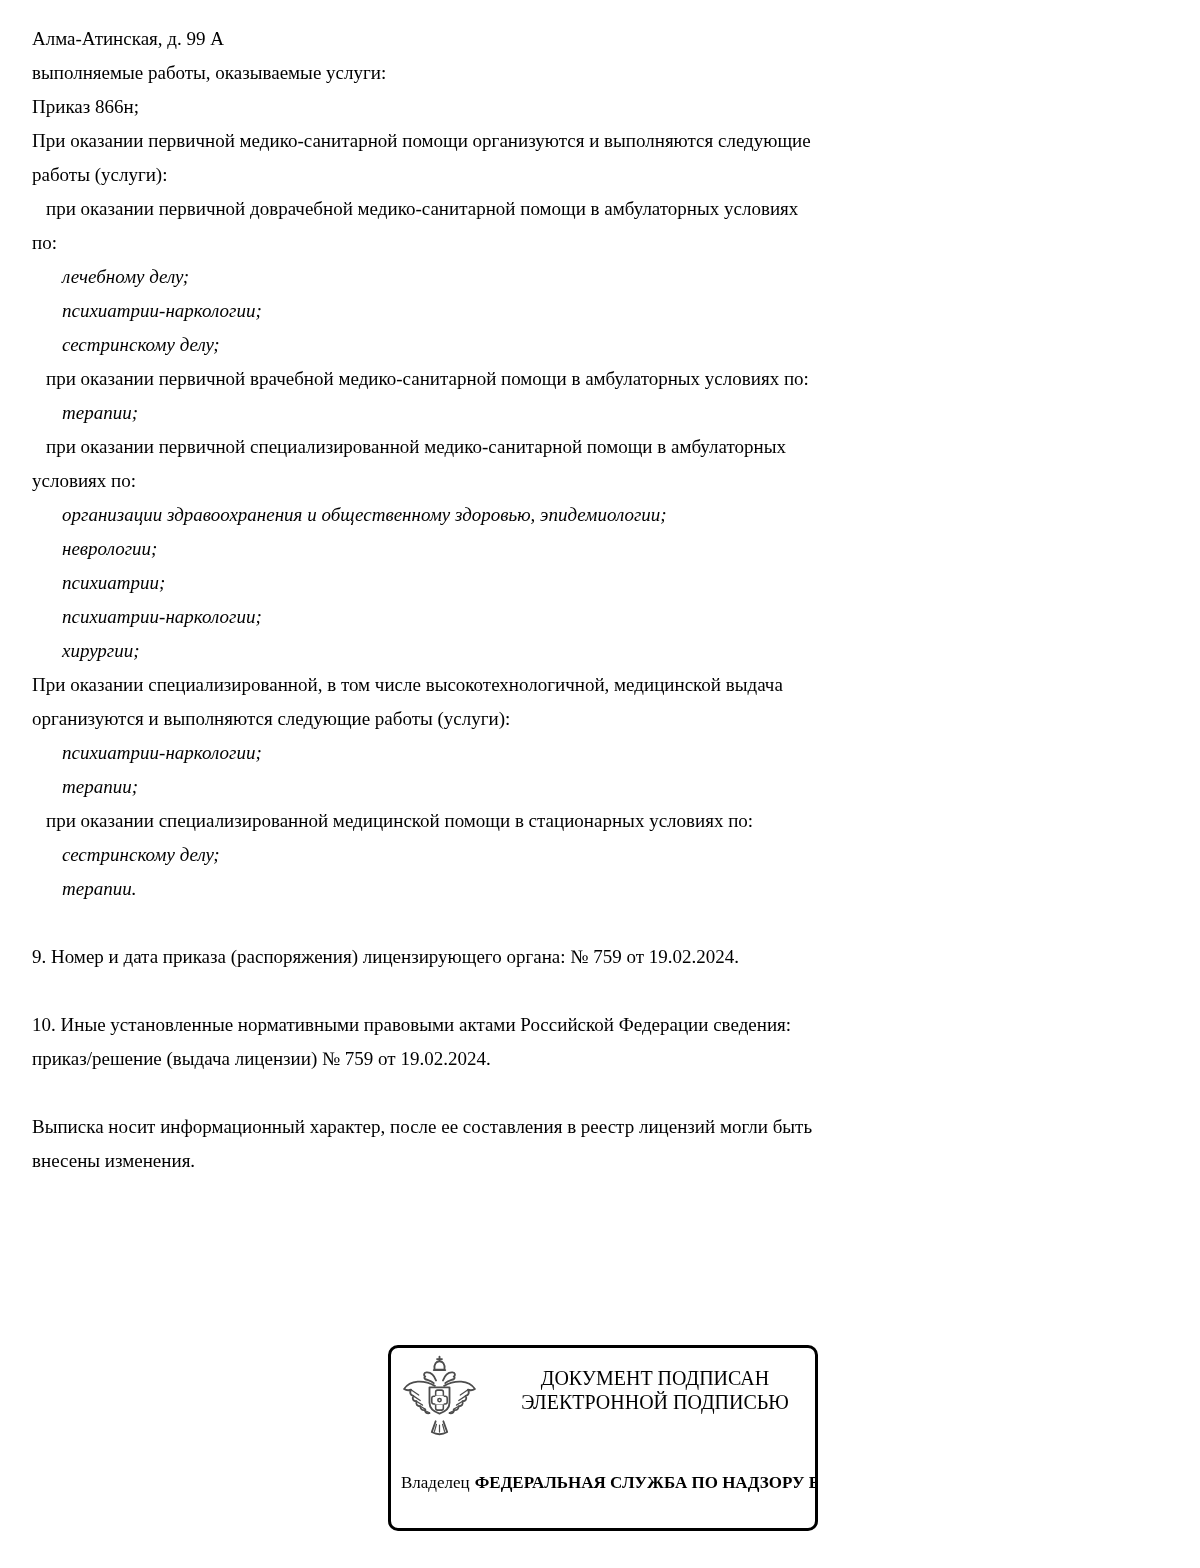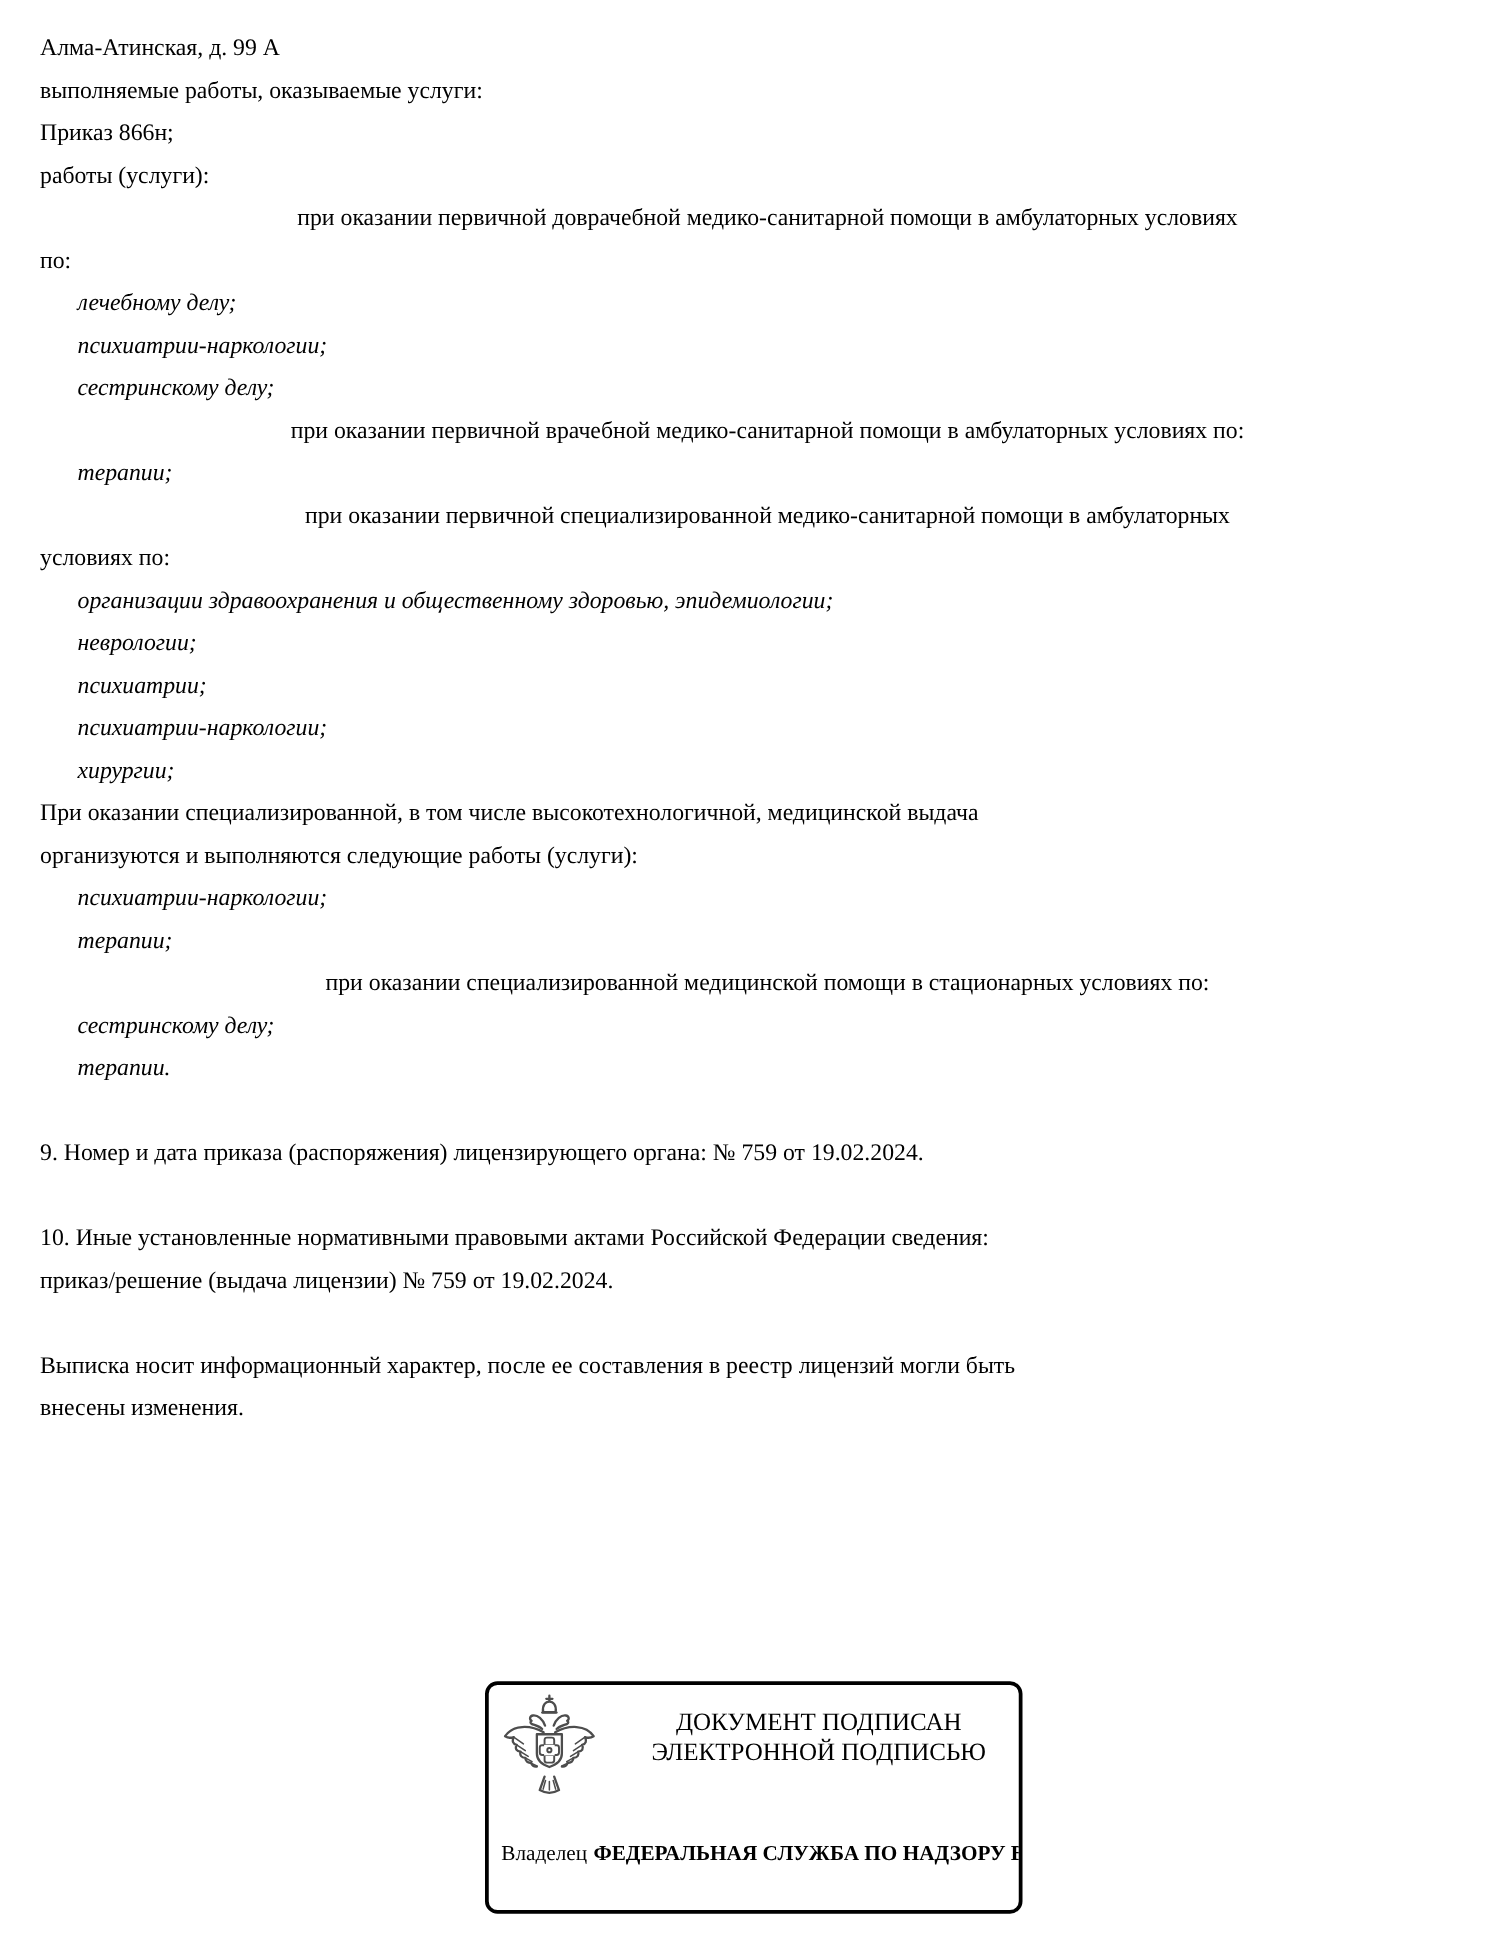--- a/index.html
+++ b/index.html
@@ -18,21 +18,21 @@
     top: 22px;
     width: 1150px;
     font-size: 19px;
   }
   .line {
     height: 34px;
     line-height: 34px;
     white-space: pre;
   }
   .indent-0 { padding-left: 0; }
-  .indent-1 { padding-left: 14px; text-align: center; }
+  .indent-1 { padding-left: 14px; }
   .indent-2 { padding-left: 30px; font-style: italic; }
 
   
   .stamp {
     position: absolute;
     left: 388px;
     top: 1345px;
     width: 430px;
     height: 186px;
     box-sizing: border-box;
@@ -70,20 +70,21 @@
   .stamp-valid { top: 164px; margin-top: 23px; }
   .stamp-owner .owner-name { font-weight: bold; }
 </style>
 </head>
 <body>
 
 <div class="doc-body">
     <div class="line indent-0">Алма-Атинская, д. 99 А</div>
     <div class="line indent-0">выполняемые работы, оказываемые услуги:</div>
     <div class="line indent-0">Приказ 866н;</div>
+    <div class="line indent-0">При оказании первичной медико-санитарной помощи организуются и выполняются следующие</div>
     <div class="line indent-0">работы (услуги):</div>
     <div class="line indent-1">при оказании первичной доврачебной медико-санитарной помощи в амбулаторных условиях</div>
     <div class="line indent-0">по:</div>
     <div class="line indent-2">лечебному делу;</div>
     <div class="line indent-2">психиатрии-наркологии;</div>
     <div class="line indent-2">сестринскому делу;</div>
     <div class="line indent-1">при оказании первичной врачебной медико-санитарной помощи в амбулаторных условиях по:</div>
     <div class="line indent-2">терапии;</div>
     <div class="line indent-1">при оказании первичной специализированной медико-санитарной помощи в амбулаторных</div>
     <div class="line indent-0">условиях по:</div>

